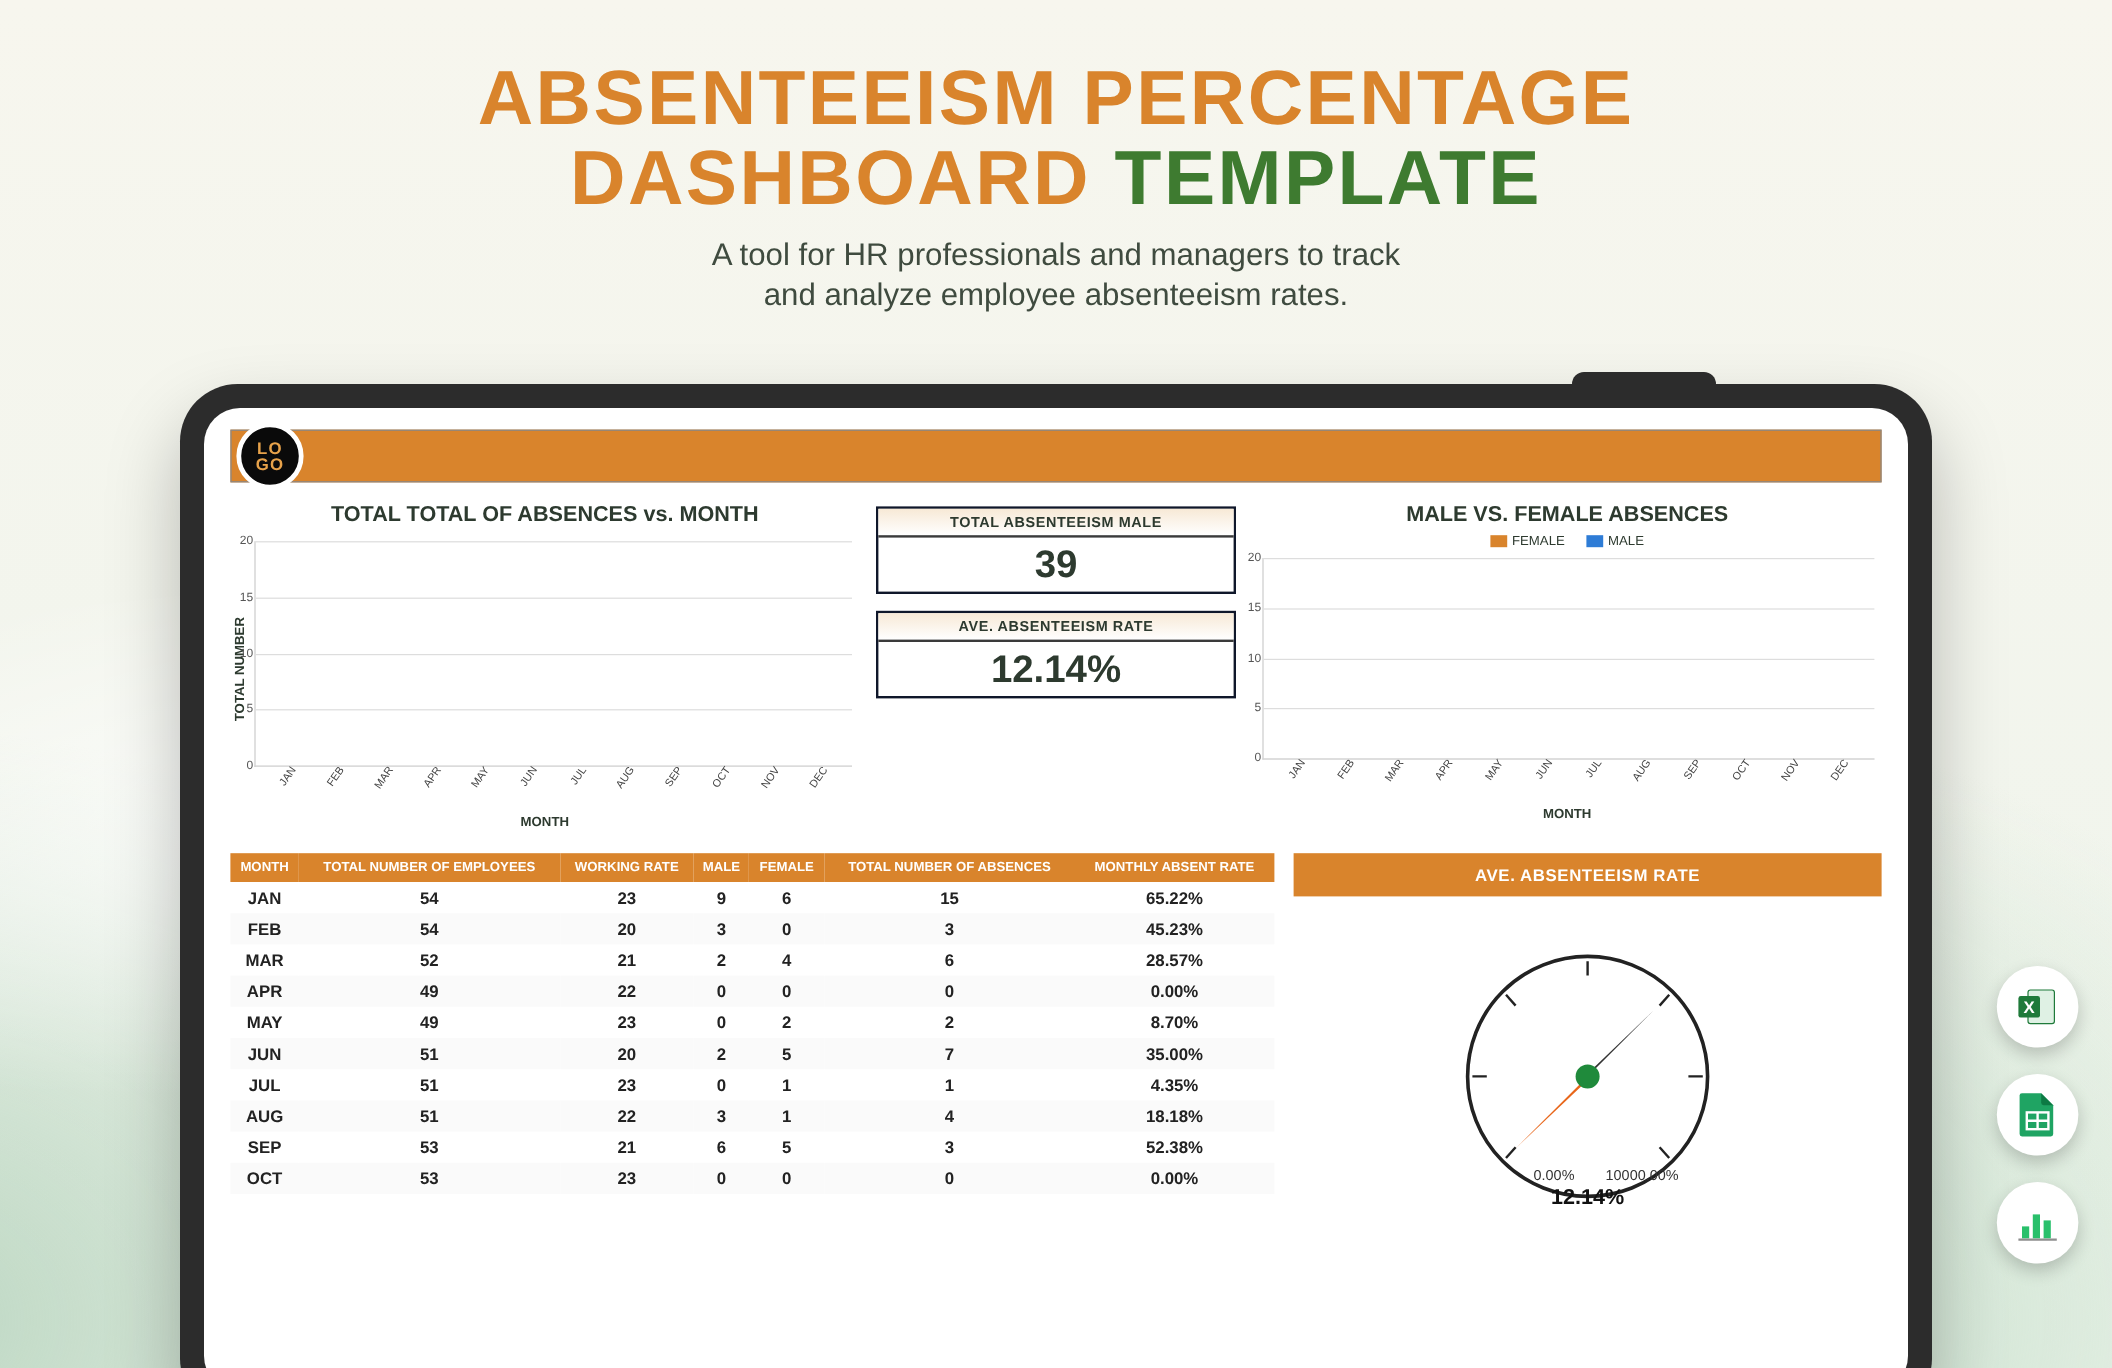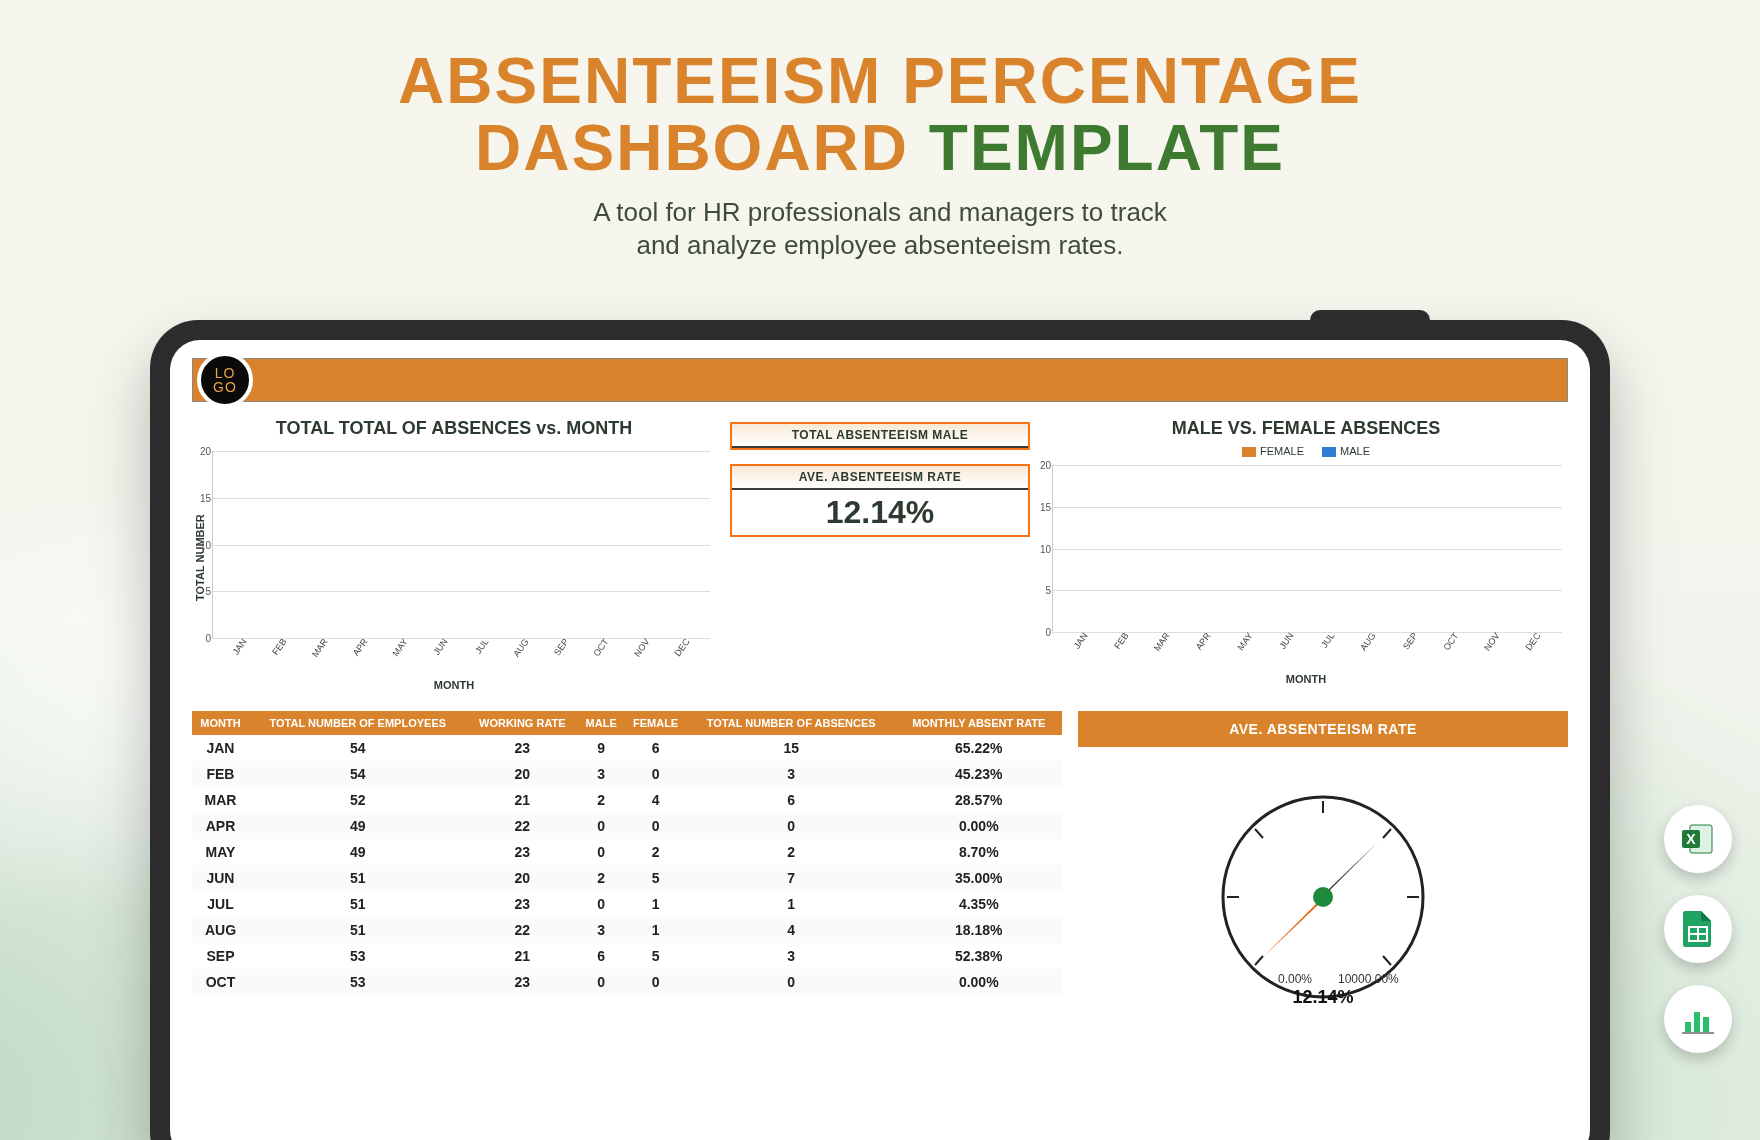--- a/index.html
+++ b/index.html
@@ -73,30 +73,30 @@
 
   
   .banner{
     display:flex;align-items:center;color:#fff;font-weight:700;
     background:var(--orange);height:44px;border:1px solid #888;
     justify-content:center;letter-spacing:1px;font-size:20px;position:relative;
   }
   .logo{
     position:absolute;left:4px;top:50%;transform:translateY(-50%);
     width:56px;height:56px;border-radius:50%;background:#0a0a0a;color:#e7a24a;
-    display:flex;align-items:center;justify-content:center;font-size:14px;font-weight:400;
+    display:flex;align-items:center;justify-content:center;font-size:14px;font-weight:700;
     border:4px solid #fff;line-height:1;text-align:center;
   }
 
   
   .row{display:flex;gap:14px;margin-top:16px;align-items:stretch}
   .panel{flex:1;display:flex;flex-direction:column;align-items:center}
   .panel-title{font-weight:800;font-size:18px;margin-bottom:4px}
   .mid{width:300px;flex:0 0 300px;display:flex;flex-direction:column;gap:14px;padding-top:4px}
-  .kpi{border:2px solid #f97316;background:#fff}
+  .kpi{border:2px solid #0f172a;background:#fff}
   .kpi .lab{background:#fff;border-bottom:2px solid #3a3a3a;text-align:center;font-size:12px;font-weight:800;padding:4px 0;letter-spacing:.5px;background:linear-gradient(#f7e9d6,#fff)}
   .kpi .val{text-align:center;font-weight:900;font-size:32px;padding:4px 0}
 
   
   .chart{width:100%;height:230px;display:flex;position:relative}
   .ylab{writing-mode:vertical-rl;transform:rotate(180deg);font-size:11px;font-weight:700;text-align:center;padding:0 2px}
   .plot{flex:1;position:relative;border:1px solid #ccc;border-top:none;border-right:none;margin:8px 6px 0 4px}
   .xlab{font-size:11px;font-weight:700;text-align:center;margin-top:6px}
   .grid{position:absolute;inset:0}
   .grid .g{position:absolute;left:0;right:0;border-top:1px solid #ddd}
@@ -227,20 +227,21 @@
             </div>
             <div style="height:34px"></div>
           </div>
         </div>
         <div class="xlab">MONTH</div>
       </div>
 
       <div class="mid">
         <div class="kpi">
           <div class="lab">TOTAL ABSENTEEISM MALE</div>
+          <div class="val">39</div>
         </div>
         <div class="kpi">
           <div class="lab">AVE. ABSENTEEISM RATE</div>
           <div class="val">12.14%</div>
         </div>
       </div>
 
       <div class="panel">
         <div class="panel-title">MALE VS. FEMALE ABSENCES</div>
         <div class="legend">

